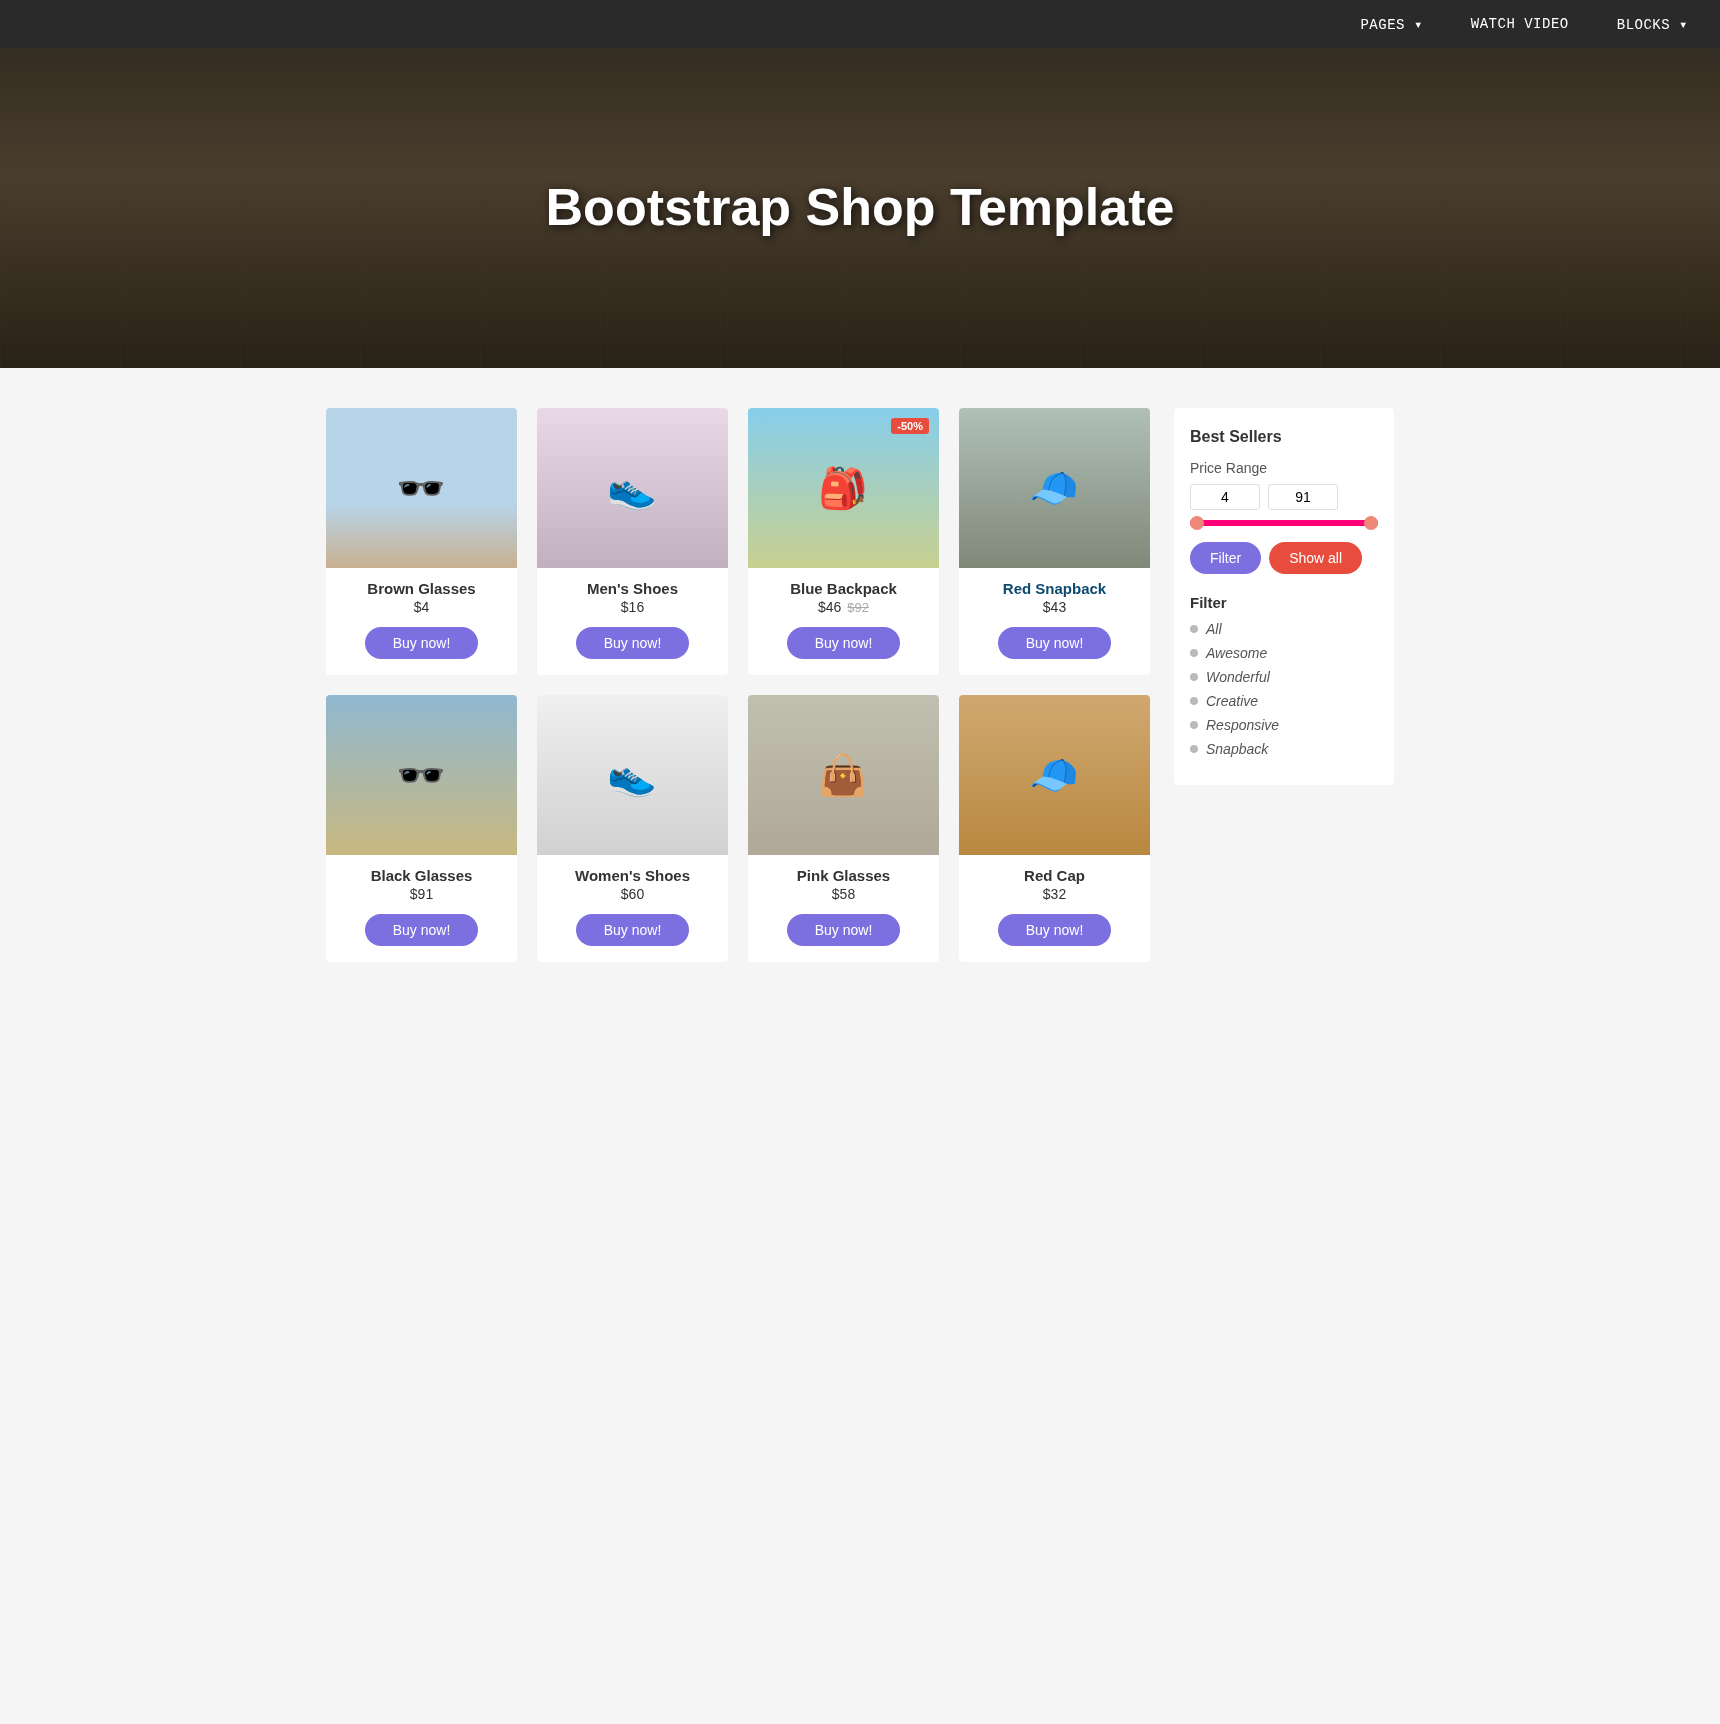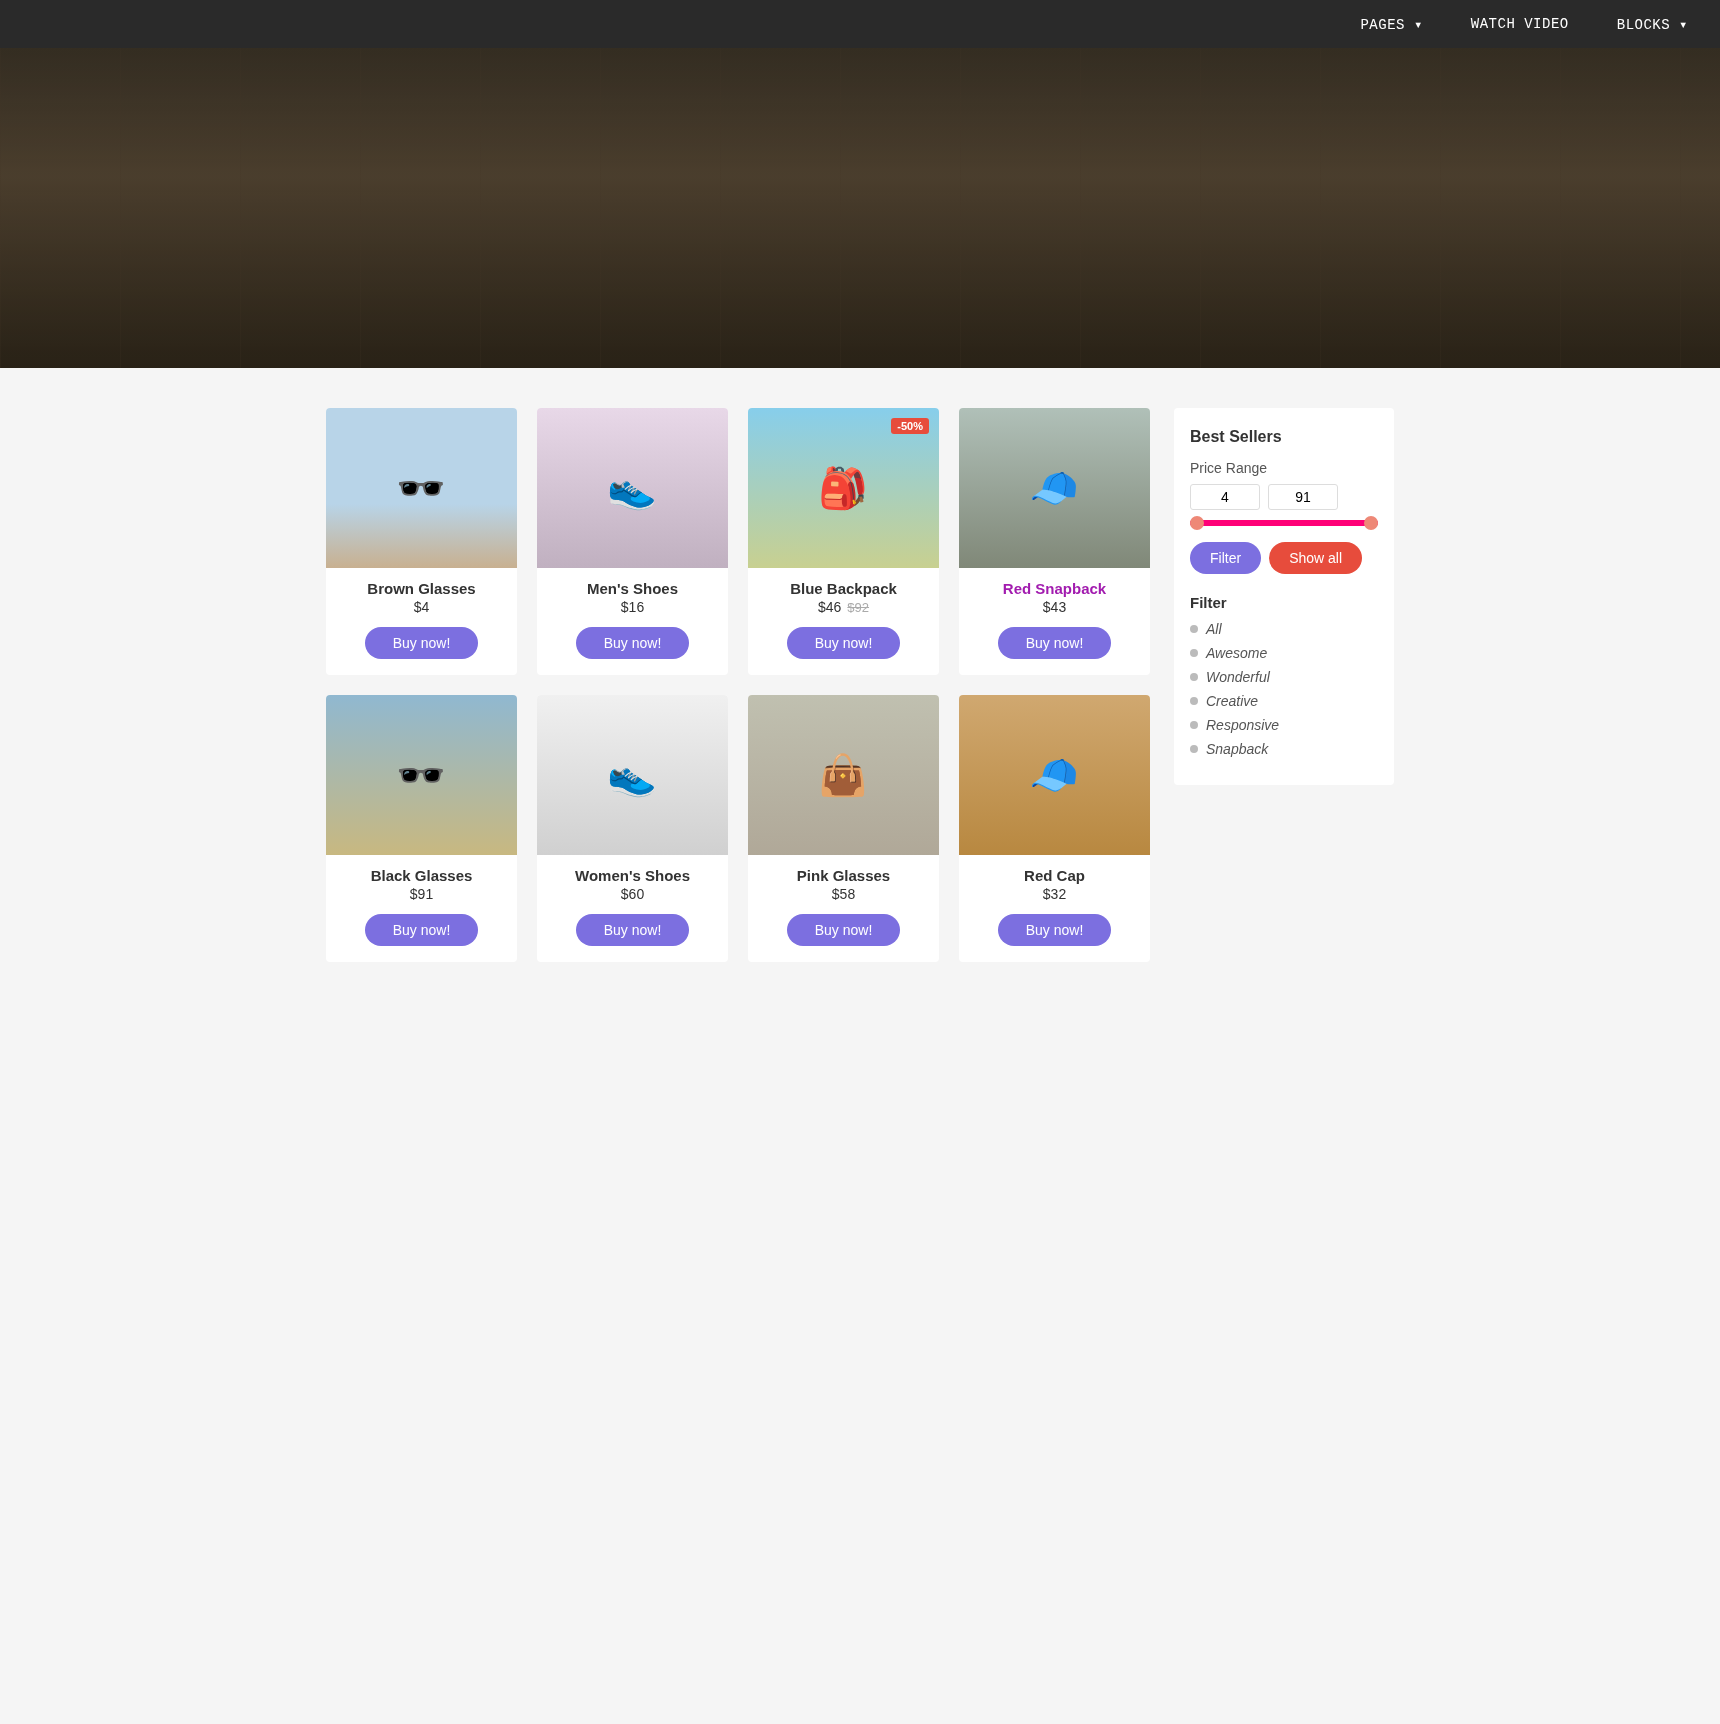--- a/index.html
+++ b/index.html
@@ -108,21 +108,21 @@
       padding: 2px 6px;
       border-radius: 3px;
     }
     .product-card .product-name {
       font-size: 15px;
       font-weight: bold;
       margin-top: 12px;
       color: #333;
       text-align: left;
     }
-    .product-card .product-name.red { color: #a21caf; }
+    .product-card .product-name.red { color: #0c4a6e; }
     .product-card .price-row {
       display: flex;
       gap: 6px;
       align-items: center;
       margin-top: 2px;
     }
     .product-card .price {
       font-size: 14px;
       color: #333;
     }
@@ -275,20 +275,21 @@
     <span>WATCH VIDEO</span>
   </a>
   <a>
     <span>BLOCKS</span>
     <span>▾</span>
   </a>
 </nav>
 
 <div class="hero">
   <div class="hero-bg"></div>
+  <h1 class="hero-title">Bootstrap Shop Template</h1>
 </div>
 
 <div class="main-container">
 
   <div class="product-grid" id="product-grid">
   <div class="product-card">
         <div class="img-wrap">
           <div class="img-placeholder img-brown-glasses">🕶️</div>
         </div>
         <div class="product-name">Brown Glasses</div>

